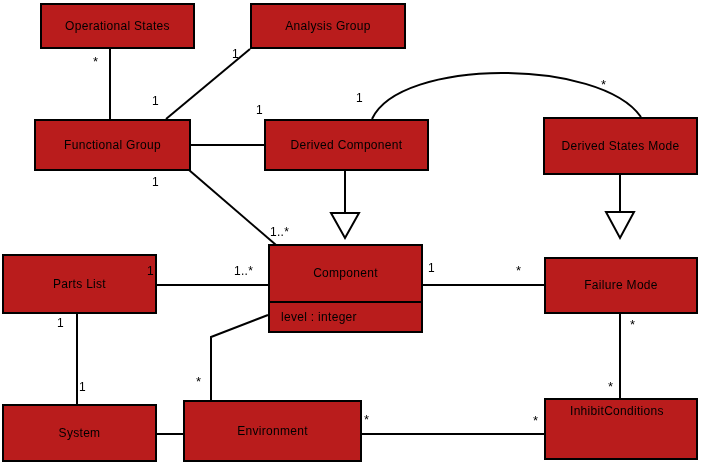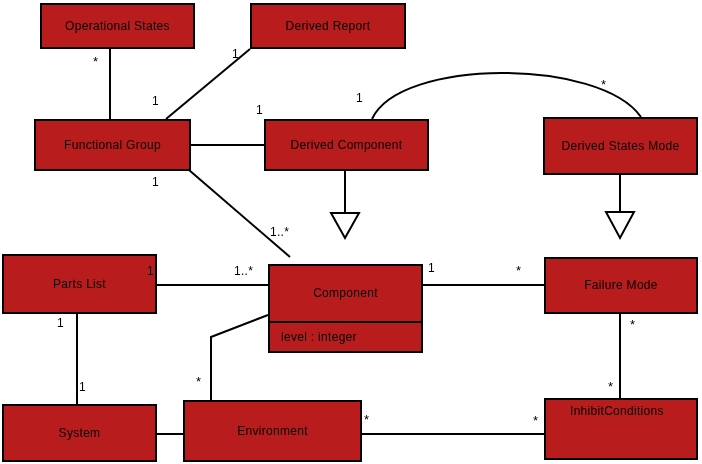--- a/index.html
+++ b/index.html
@@ -115,40 +115,40 @@
       <line x1="353" y1="434" x2="544" y2="434"></line>
 
     </g>
   </svg>
 
   <div class="uml-class" style="left:40px; top:3px; width:155px; height:46px;">
     <div class="uml-name-compartment">Operational States</div>
   </div>
 
   <div class="uml-class" style="left:250px; top:3px; width:156px; height:46px;">
-    <div class="uml-name-compartment">Derived Report</div>
+    <div class="uml-name-compartment">Analysis Group</div>
   </div>
 
   <div class="uml-class" style="left:34px; top:119px; width:157px; height:52px;">
     <div class="uml-name-compartment">Functional Group</div>
   </div>
 
   <div class="uml-class" style="left:264px; top:119px; width:165px; height:52px;">
     <div class="uml-name-compartment">Derived Component</div>
   </div>
 
   <div class="uml-class" style="left:543px; top:117px; width:155px; height:58px;">
     <div class="uml-name-compartment">Derived States Mode</div>
   </div>
 
   <div class="uml-class" style="left:2px; top:254px; width:155px; height:60px;">
     <div class="uml-name-compartment">Parts List</div>
   </div>
 
-  <div class="uml-class" style="left:268px; top:264px; width:155px; height:89px;">
+  <div class="uml-class" style="left:268px; top:244px; width:155px; height:89px;">
     <div class="uml-name-compartment">Component</div>
     <div class="uml-attr-compartment">level : integer</div>
   </div>
 
   <div class="uml-class" style="left:544px; top:257px; width:154px; height:57px;">
     <div class="uml-name-compartment">Failure Mode</div>
   </div>
 
   <div class="uml-class" style="left:2px; top:404px; width:155px; height:58px;">
     <div class="uml-name-compartment">System</div>

